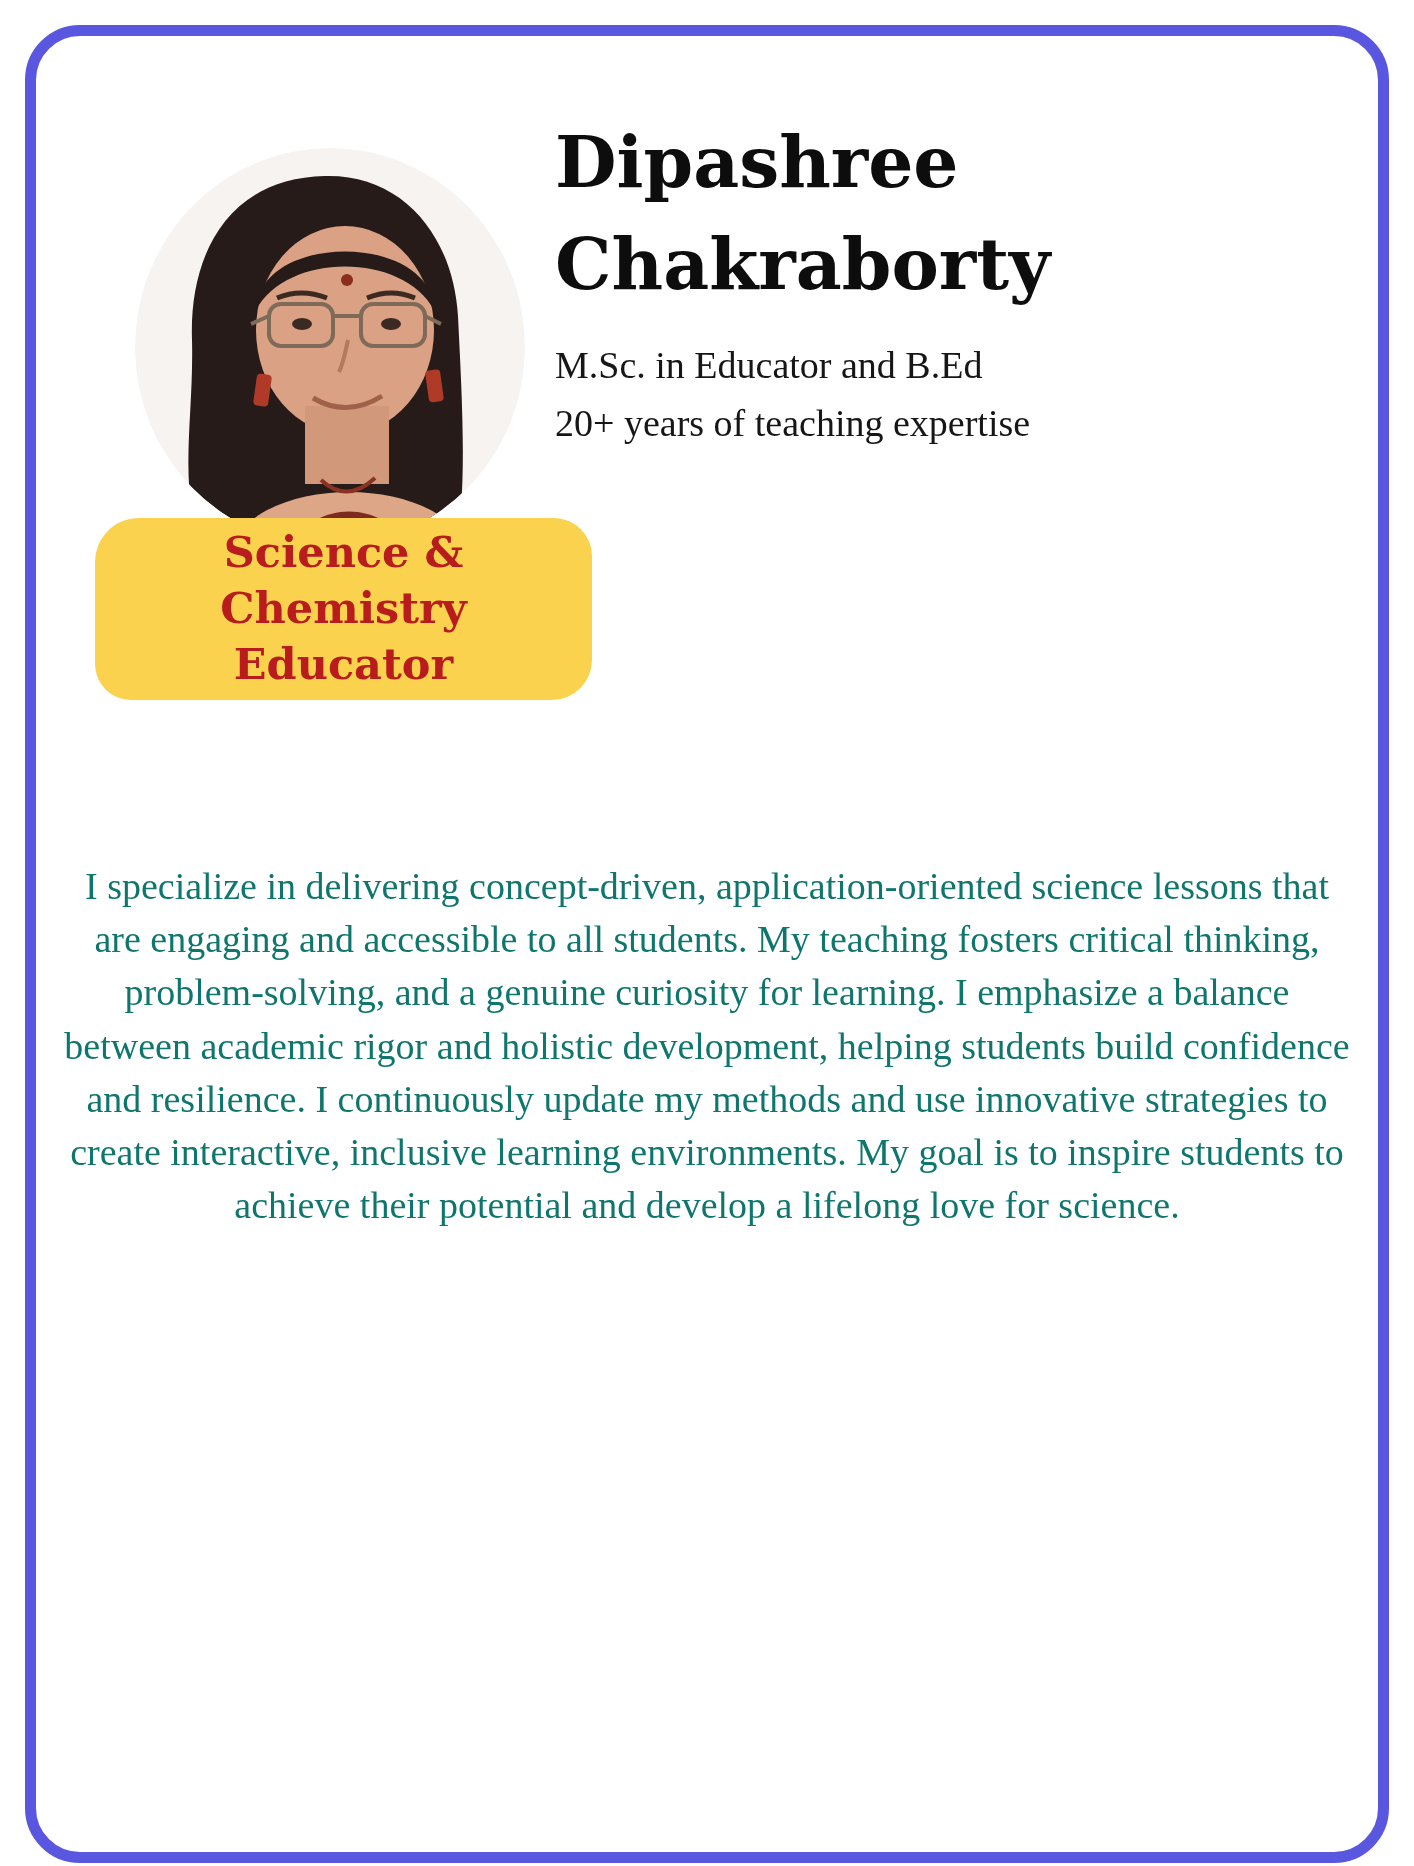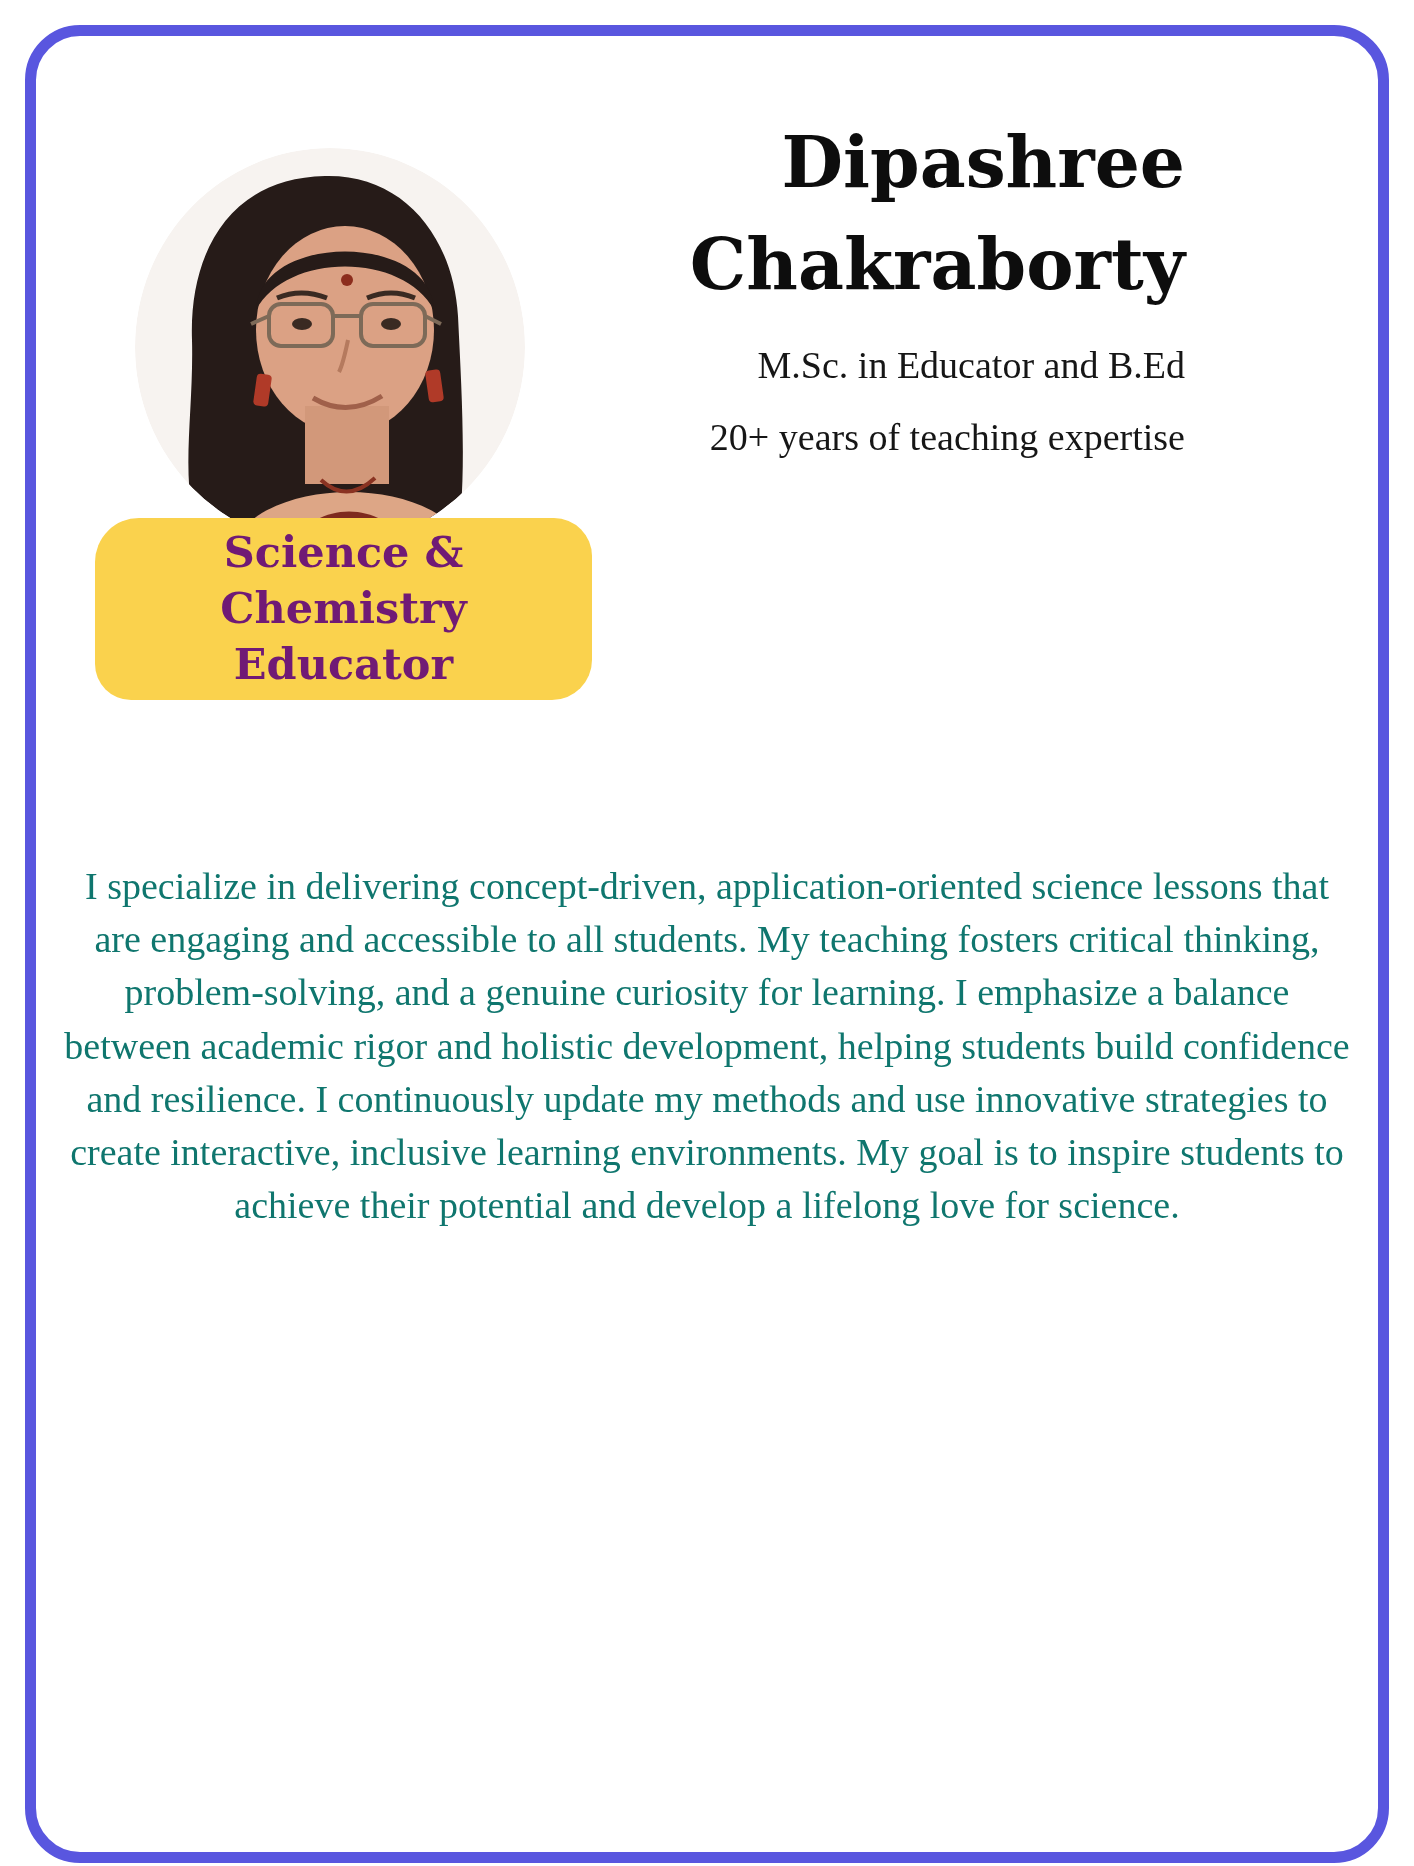--- a/index.html
+++ b/index.html
@@ -44,38 +44,38 @@
     flex-direction: column;
     justify-content: center;
     align-items: center;
     text-align: center;
   }
   .badge-line {
     font-family: "DejaVu Serif", serif;
     font-weight: 700;
     font-size: 43px;
     line-height: 1.3;
-    color: #701a75;
+    color: #b91c1c;
   }
   .right-col {
     position: absolute;
     left: 555px; top: 112px;
     width: 630px;
-    text-align: right;
+    text-align: left;
   }
   .name {
     margin: 0;
     font-family: "DejaVu Serif", serif;
     font-weight: 700;
     font-size: 71px;
     line-height: 1.43;
     color: #0d0d0d;
   }
   .cred { font-size: 38px; margin-top: 28px; line-height: 1.2; }
-  .exp  { font-size: 38px; margin-top: 26px; line-height: 1.2; }
+  .exp  { font-size: 38px; margin-top: 12px; line-height: 1.2; }
   .subjects { margin-top: 24px; font-size: 38px; line-height: 1.18; }
   .subjects .label {
     font-family: "DejaVu Serif", serif;
     font-weight: 700;
   }
   .bio {
     position: absolute;
     left: 62px; top: 860px;
     width: 1290px;
     margin: 0;

